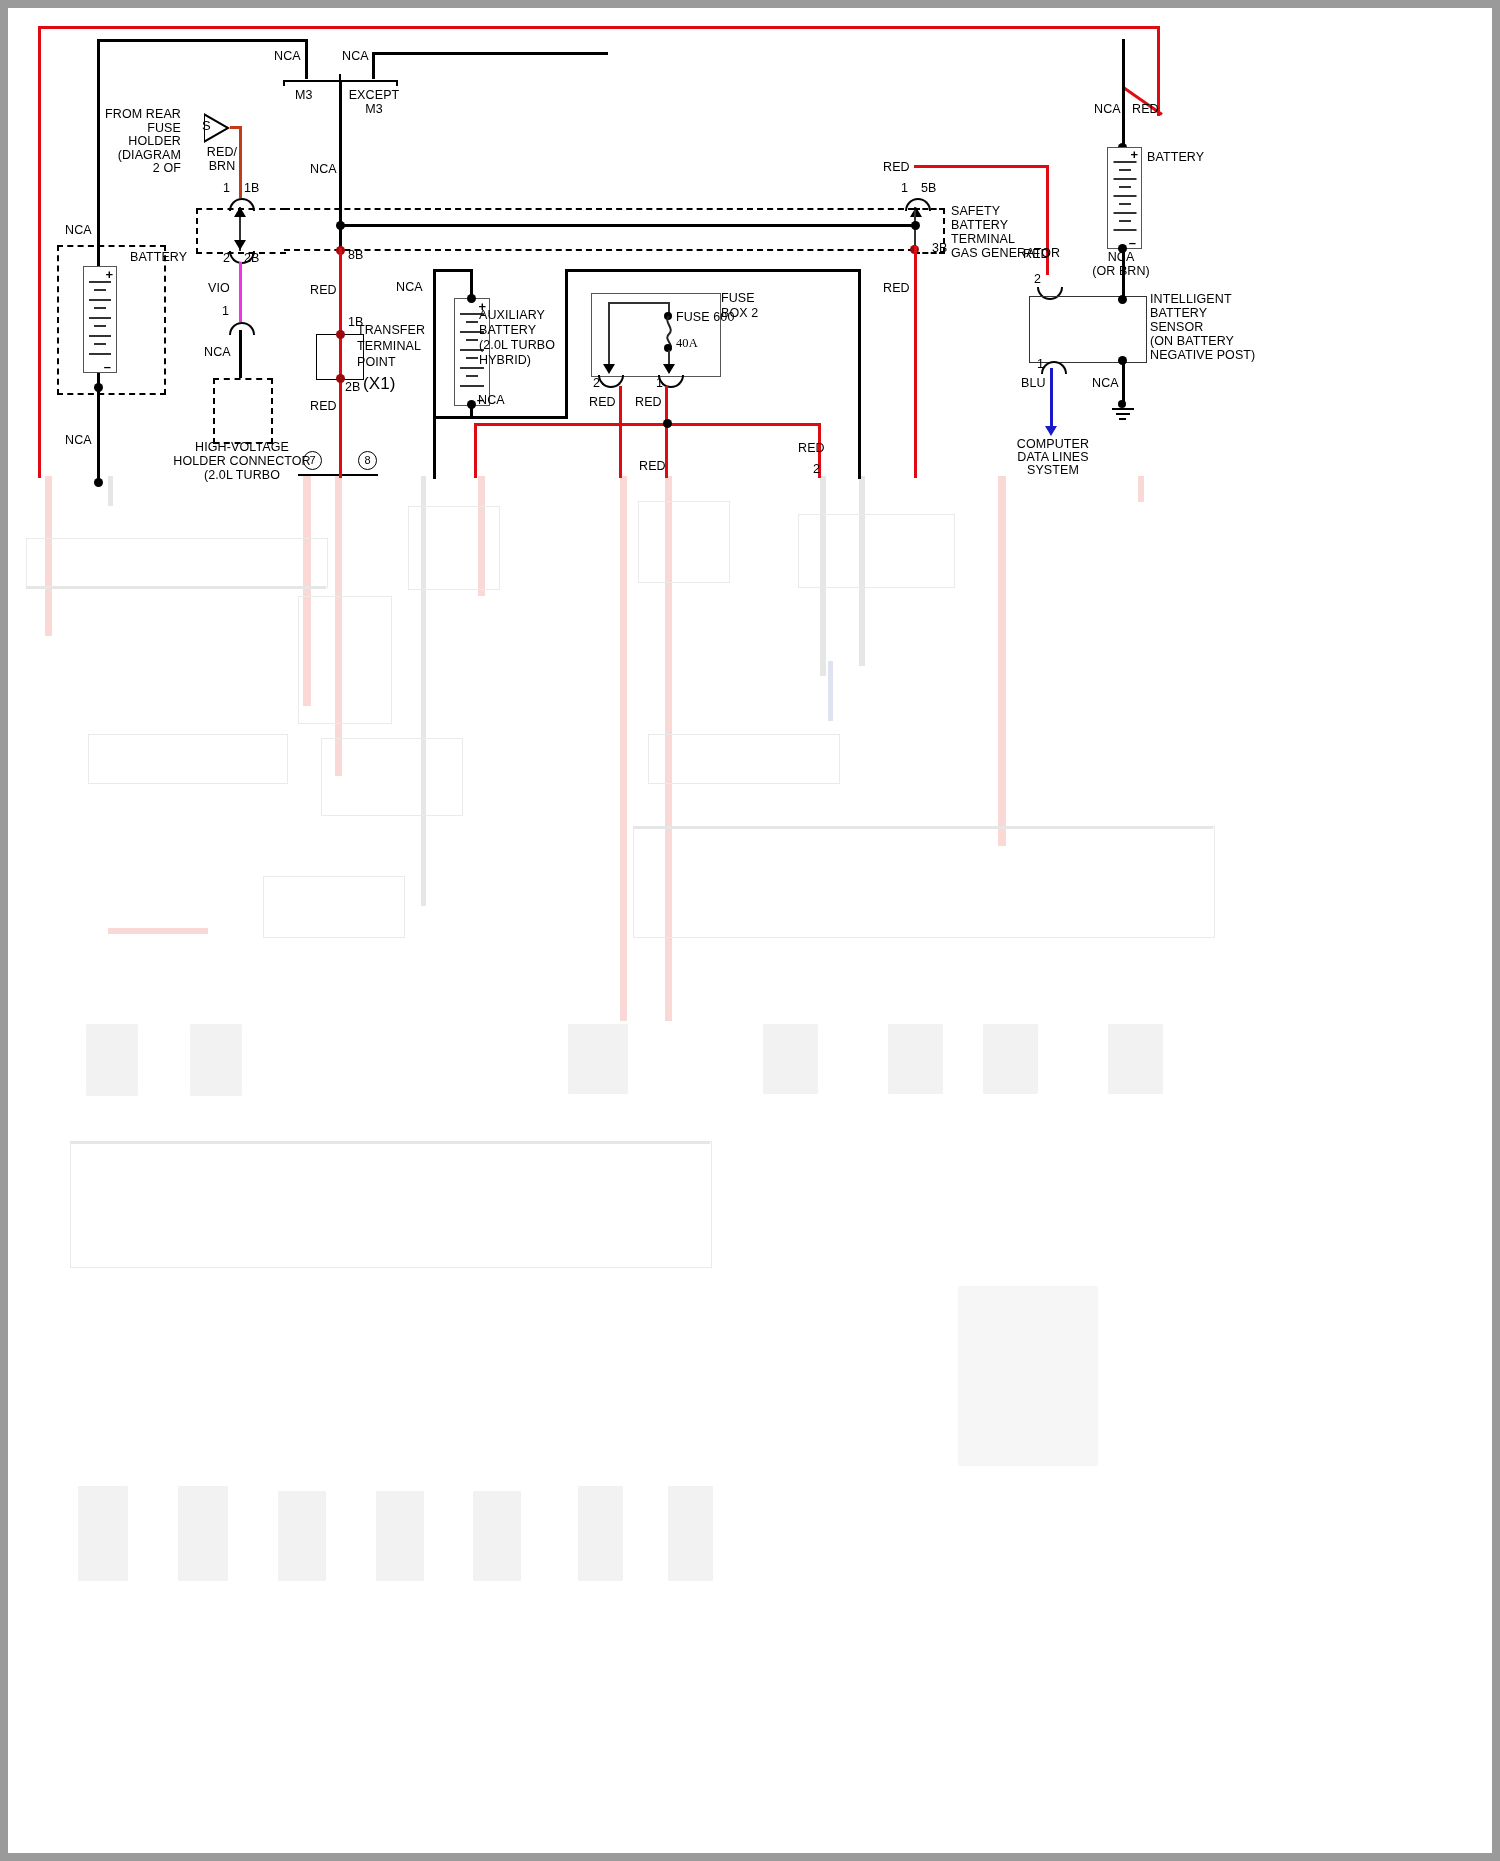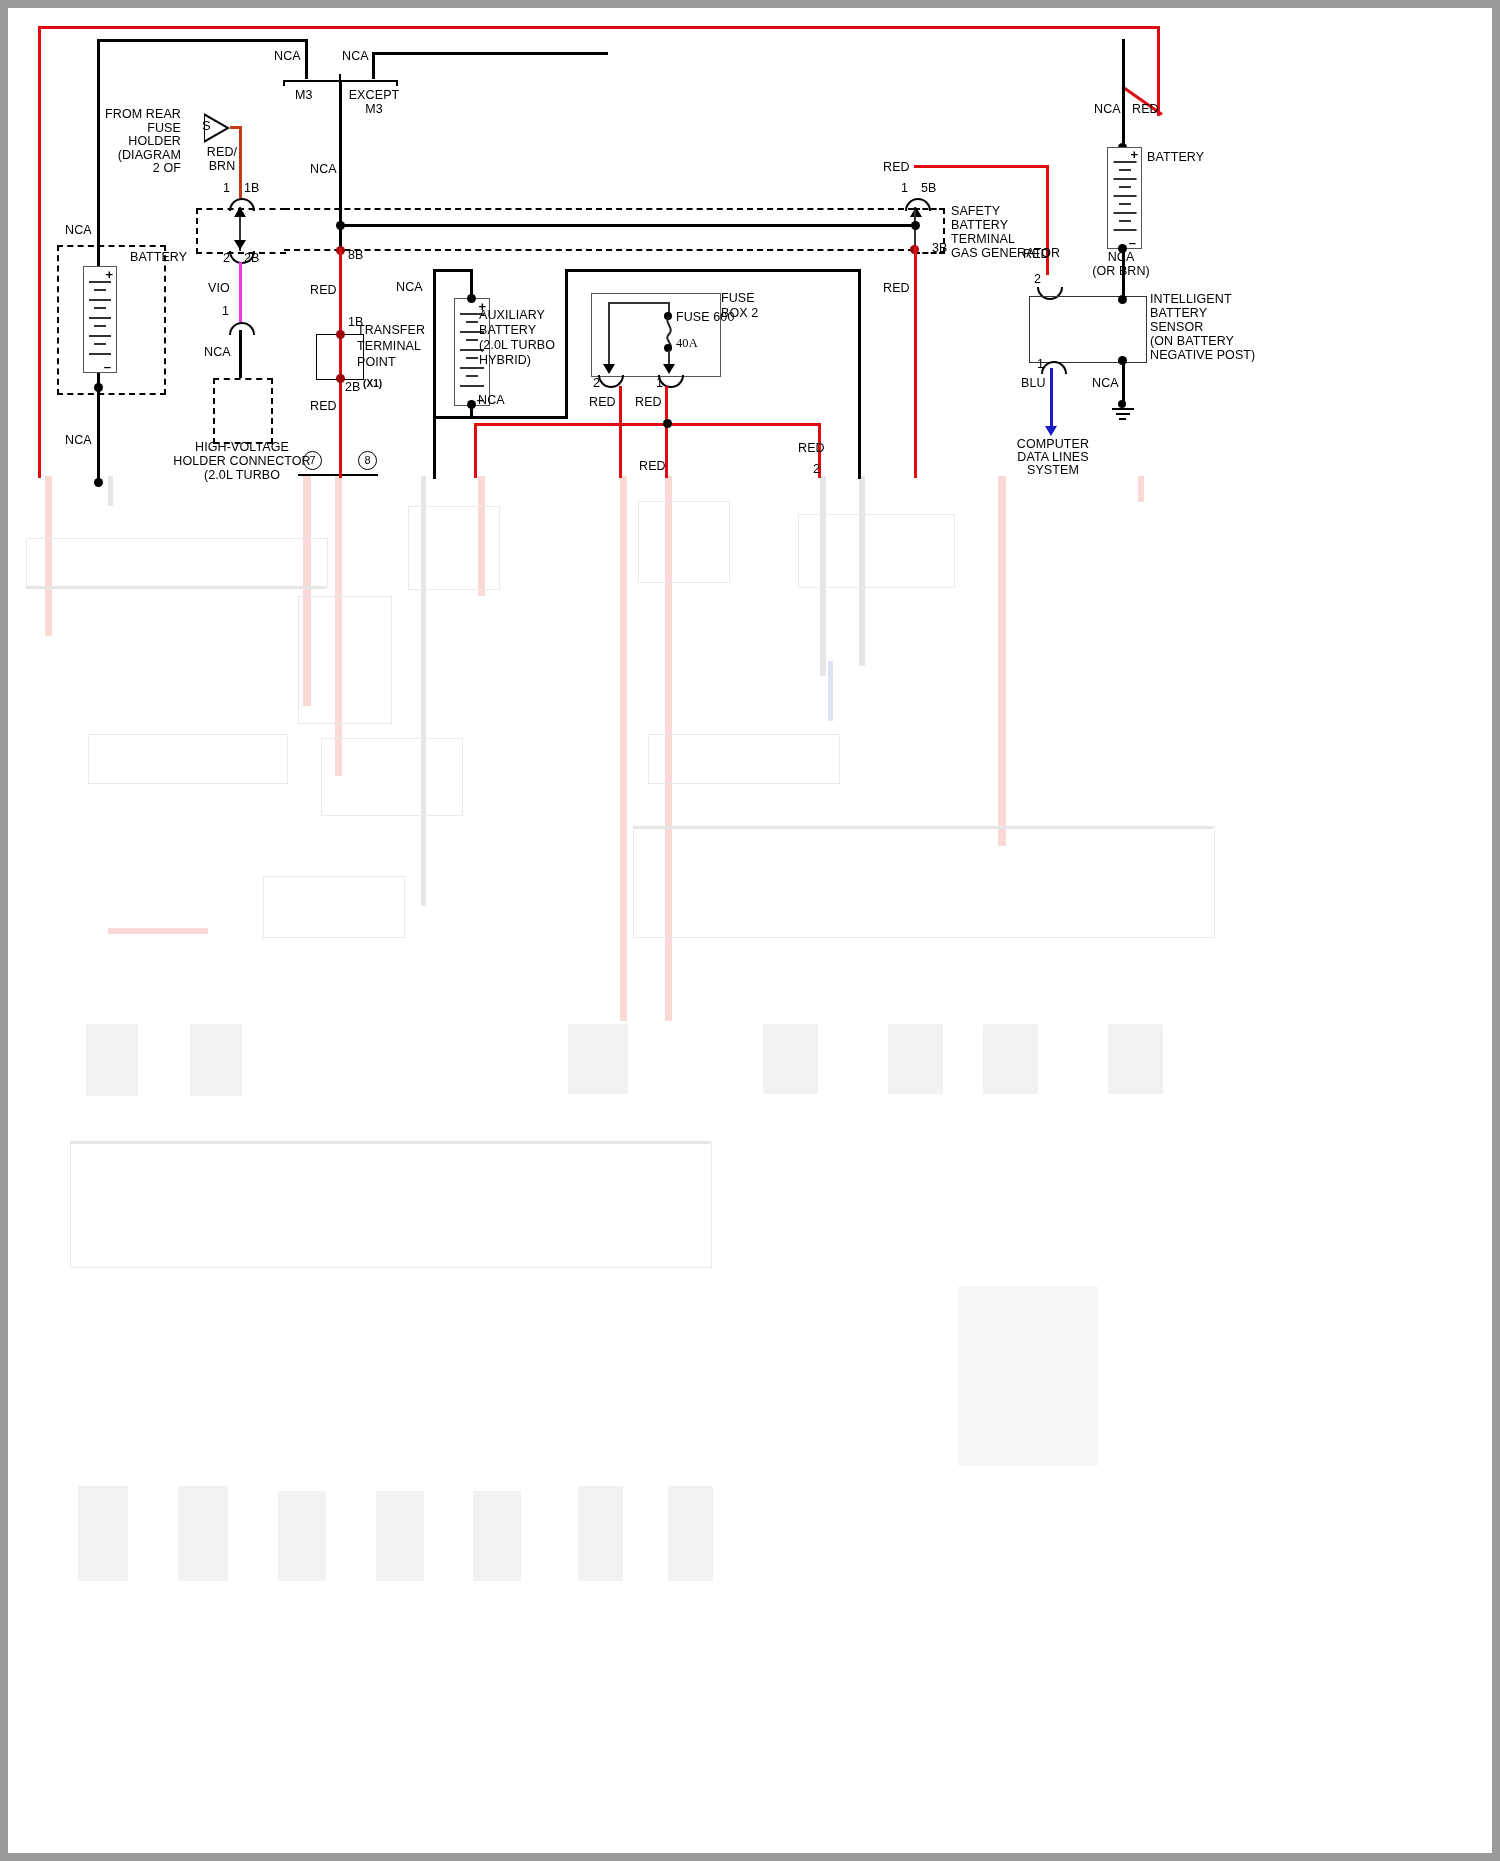--- a/index.html
+++ b/index.html
@@ -10,21 +10,21 @@
   
   .ln{position:absolute;background:#000;}
   .h{height:2px;}
   .v{width:2px;}
   .red{background:#e00b12;}
   .blu{background:#1a19c9;}
   .vio{background:#ec36e6;}
   .redbrn{background:#c43b17;}
 
   .txt{position:absolute;font-size:12.5px;color:#000;line-height:13.5px;white-space:pre;letter-spacing:.1px;}
-  .txt.sm{font-size:10px;font-weight:bold;}
+  .txt.sm{font-size:17px;}
   .txt.r{text-align:right;}
   .txt.c{text-align:center;}
 
   .dot{position:absolute;width:9px;height:9px;border-radius:50%;background:#000;}
   .dot.rd{background:#9c0a0d;}
 
   .dashbox{position:absolute;border:2px dashed #000;}
   .solidbox{position:absolute;border:2px solid #000;}
 
   .dashline{position:absolute;height:0;border-top:2px dashed #000;}

